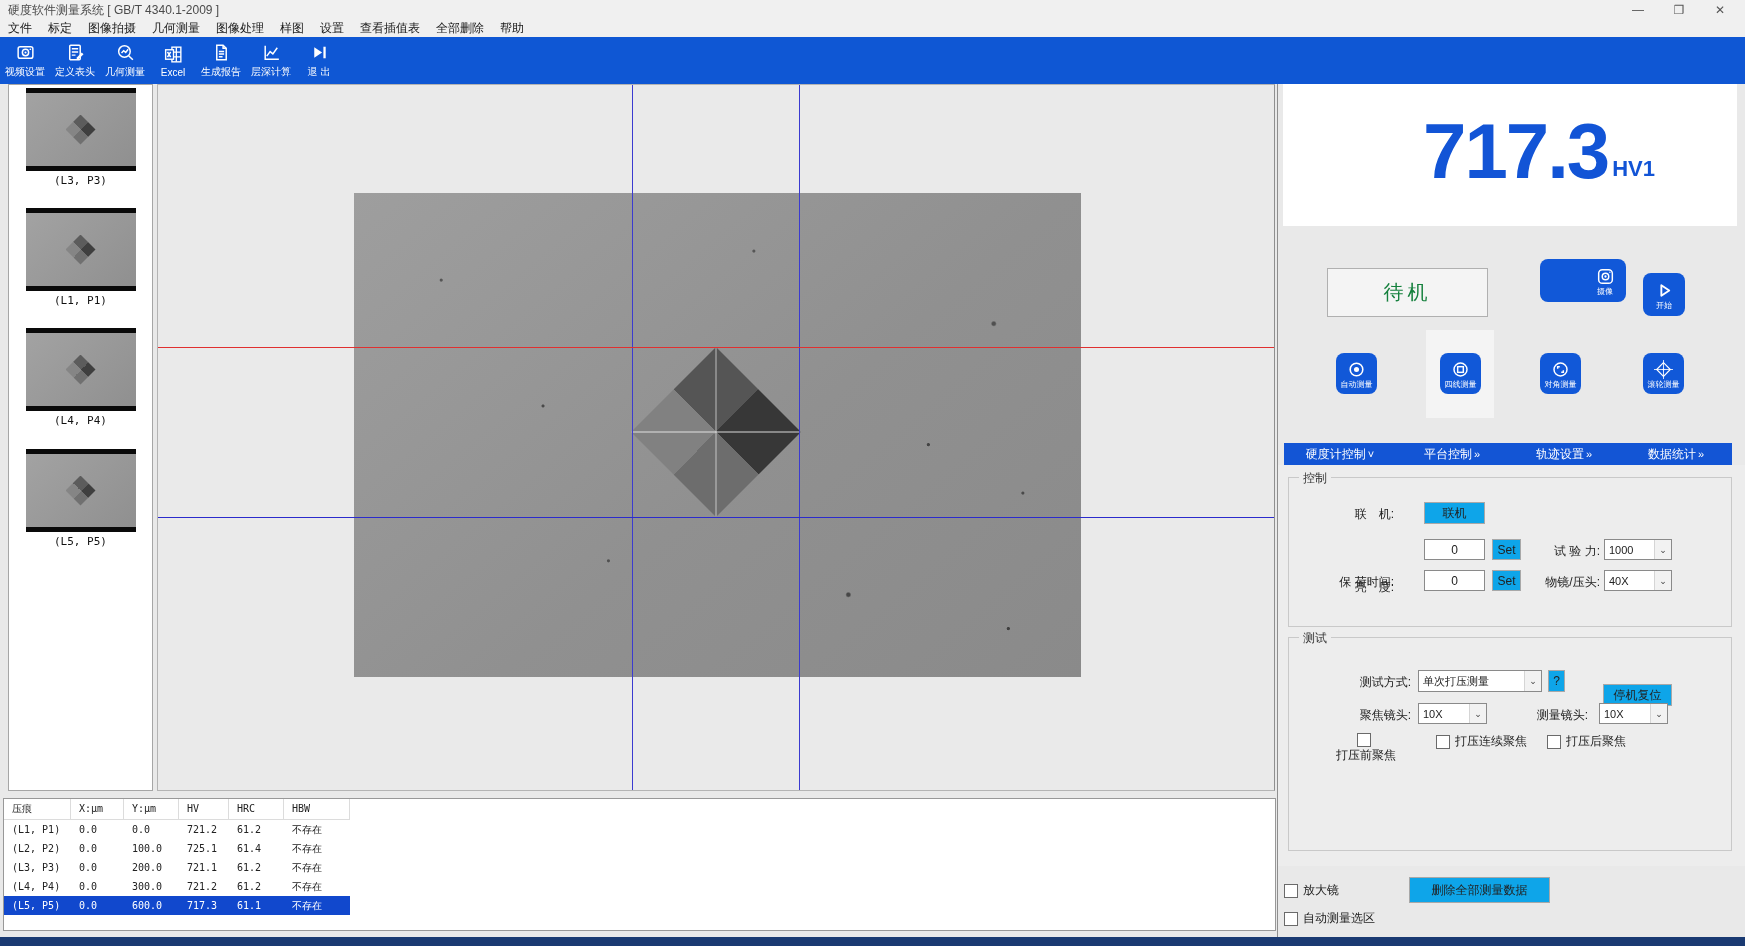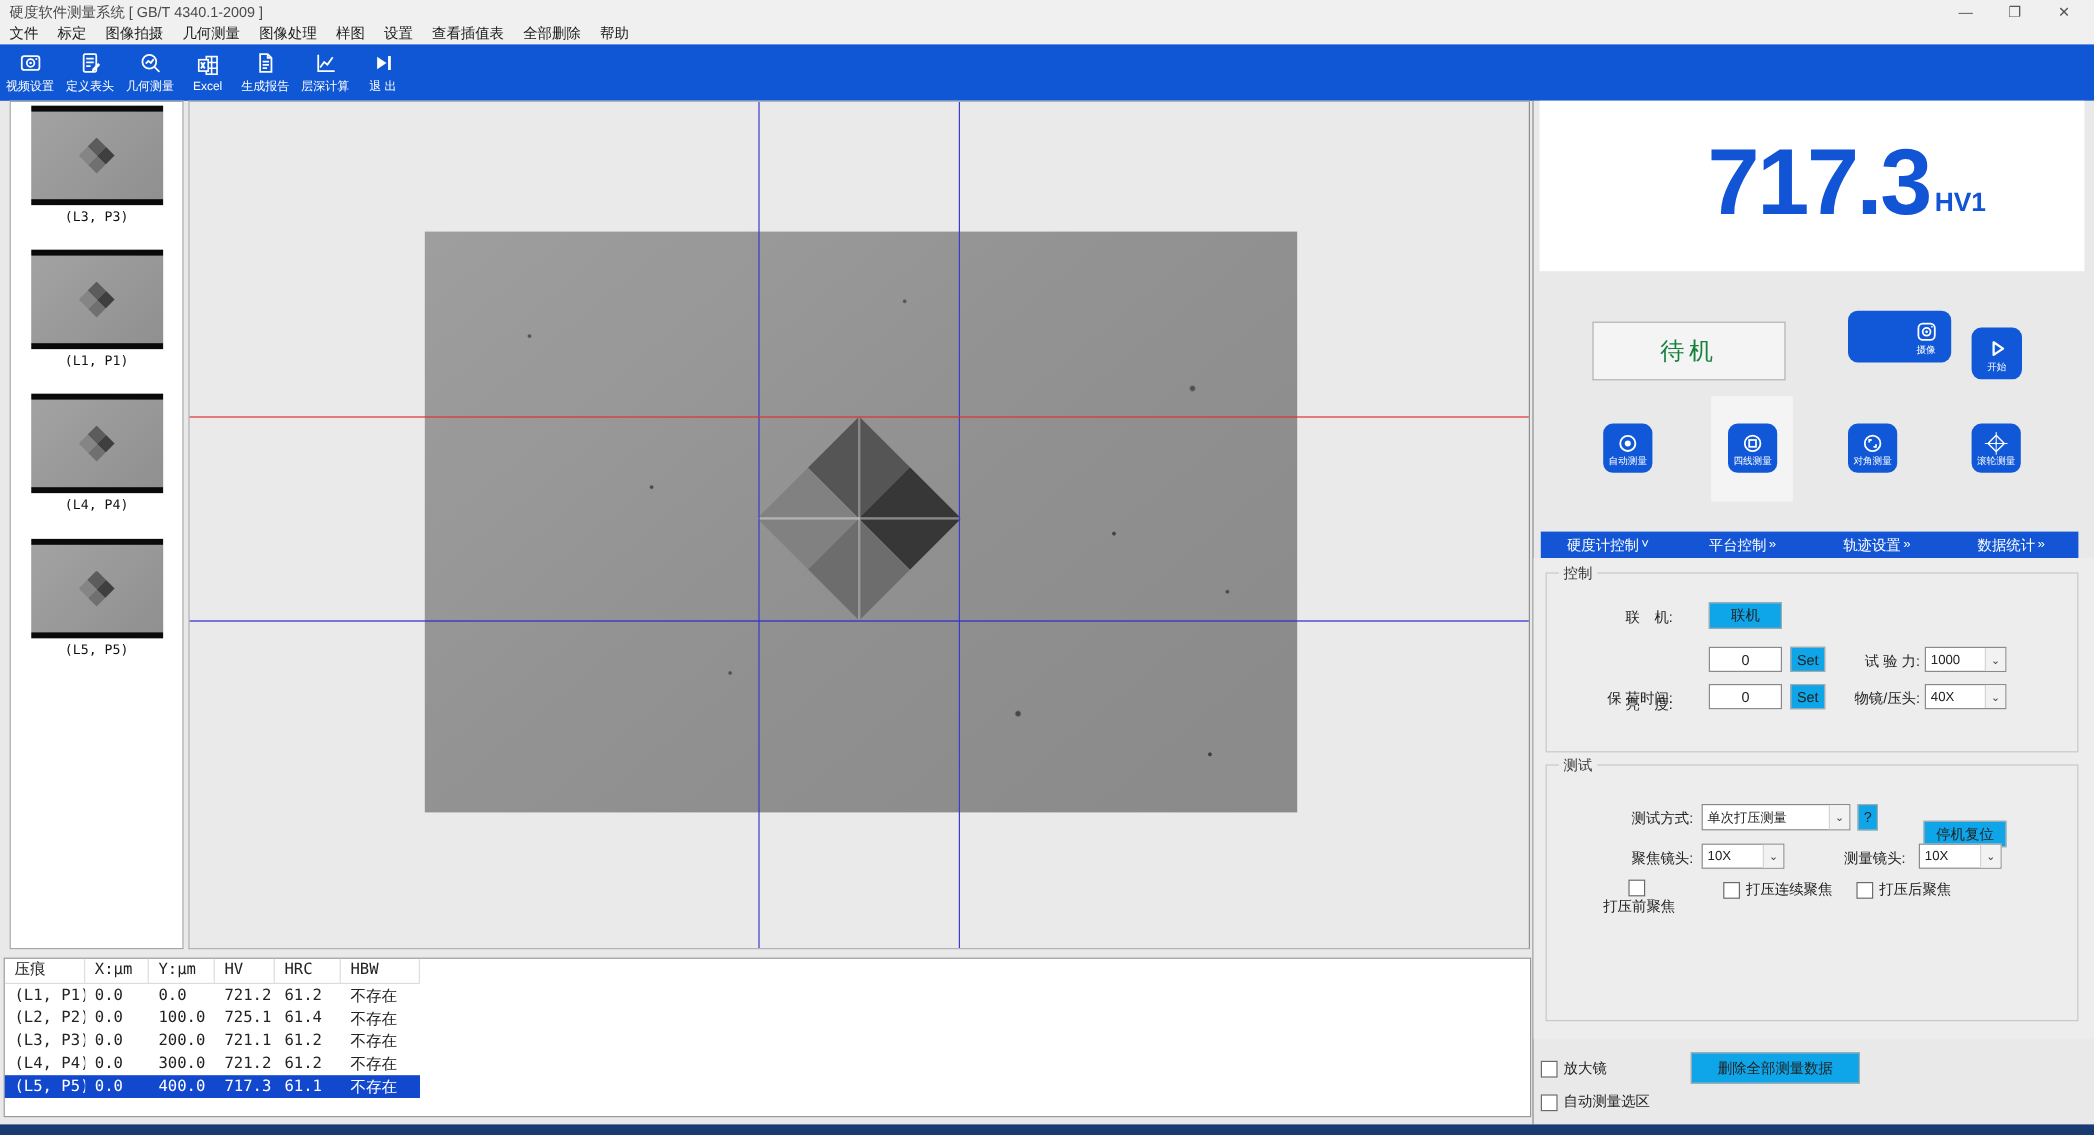--- a/index.html
+++ b/index.html
@@ -52,21 +52,21 @@
   #indent{position:absolute;left:473px;top:262px;width:170px;height:170px;
      clip-path:polygon(50% 0,100% 50%,50% 100%,0 50%);
      background:conic-gradient(from -45deg at 50% 50%, #555 0 90deg, #373737 90deg 180deg, #6d6d6d 180deg 270deg, #818181 270deg 360deg);}
   #indent .xh{position:absolute;left:0;top:84px;width:100%;height:2px;background:rgba(235,235,235,.45);}
   #indent .xv{position:absolute;top:0;left:84px;height:100%;width:2px;background:rgba(235,235,235,.35);}
   .vline{position:absolute;top:0;width:1px;height:705px;background:#3b3bd0;}
   .hline{position:absolute;left:0;width:1116px;height:1px;}
 
   
   #rtable{left:3px;top:798px;width:1273px;height:133px;background:#fff;border:1px solid #989898;box-sizing:border-box;
-          font-family:"DejaVu Sans Mono",monospace;font-size:13px;}
+          font-family:"DejaVu Sans Mono",monospace;font-size:10px;}
   .trow{display:grid;grid-template-columns:67px 53px 55px 50px 55px 66px;width:346px;height:19px;align-items:center;}
   .trow.head{height:20px;border-bottom:1px solid #dcdcdc;}
   .trow.head .tcell{border-right:1px solid #dcdcdc;height:100%;line-height:20px;}
   .tcell{padding-left:8px;white-space:nowrap;overflow:hidden;}
   .trow.sel{background:#1148cd;color:#fff;}
 
   
   #statusbar{left:0;top:937px;width:1745px;height:9px;background:#1a3a72;}
 
   
@@ -287,21 +287,21 @@
       <div class="tcell">(L4, P4)</div>
       <div class="tcell">0.0</div>
       <div class="tcell">300.0</div>
       <div class="tcell">721.2</div>
       <div class="tcell">61.2</div>
       <div class="tcell">不存在</div>
     </div>
     <div class="trow sel">
       <div class="tcell">(L5, P5)</div>
       <div class="tcell">0.0</div>
-      <div class="tcell">400.0</div>
+      <div class="tcell">600.0</div>
       <div class="tcell">717.3</div>
       <div class="tcell">61.1</div>
       <div class="tcell">不存在</div>
     </div>
   </div>
 
   <div id="rightpanel" class="abs">
 
     <div id="reading-card">
       <div id="reading">

